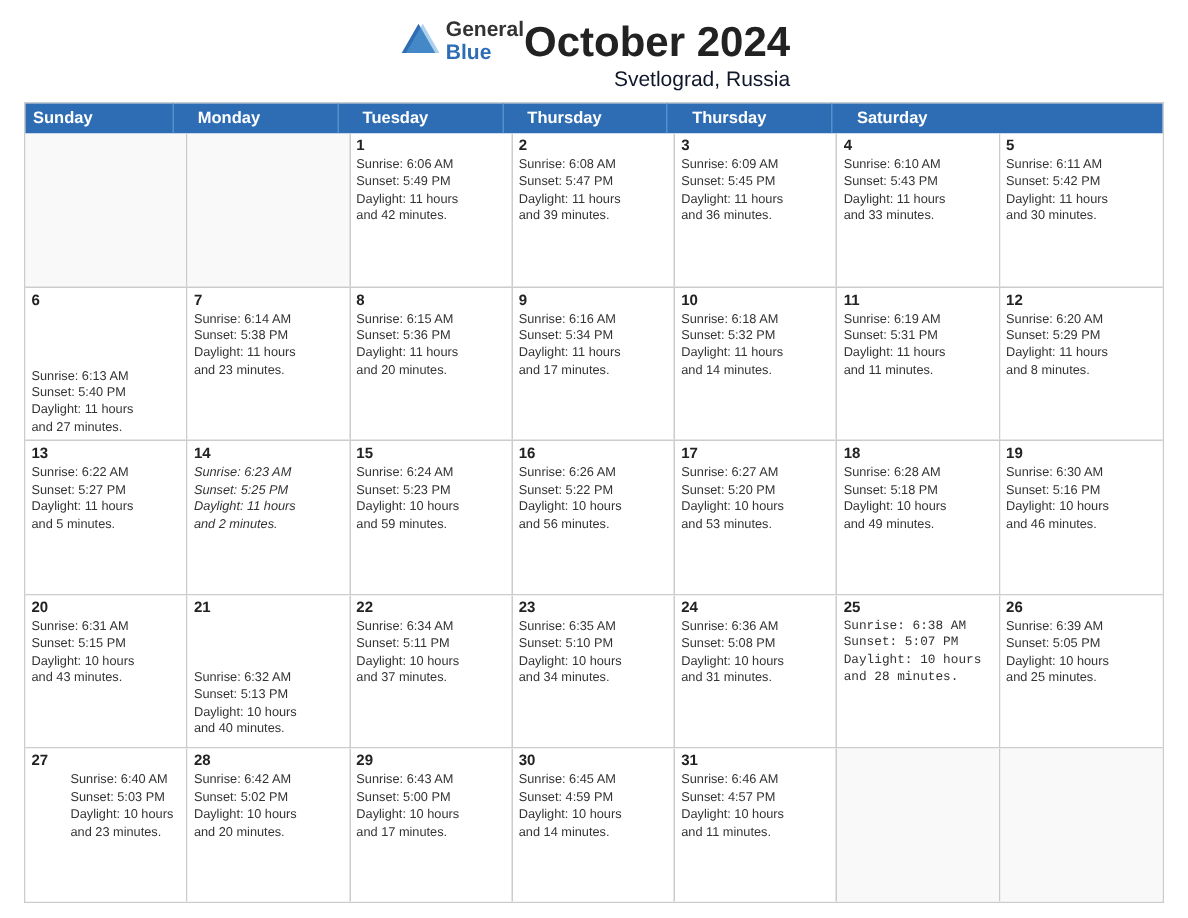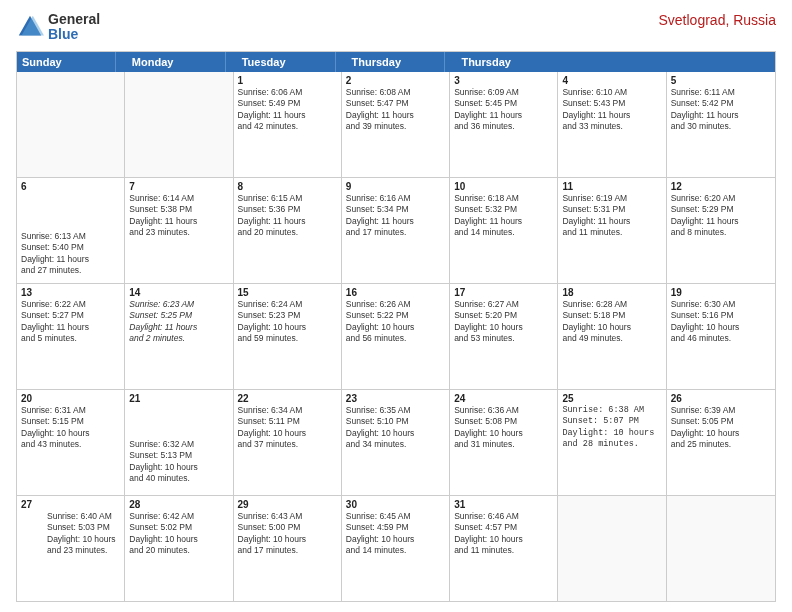--- a/index.html
+++ b/index.html
@@ -12,21 +12,21 @@
     }
     .page {
       width: 792px;
       height: 612px;
       padding: 12px 16px 10px 16px;
       display: flex;
       flex-direction: column;
     }
     .header {
       display: flex;
-      justify-content: space-between;
+      justify-content: center;
       align-items: flex-start;
       margin-bottom: 8px;
     }
     .logo {
       display: flex;
       align-items: center;
       gap: 4px;
     }
     .logo-text {
       display: flex;
@@ -50,21 +50,21 @@
     .title-block {
       text-align: right;
     }
     .title-month {
       font-size: 28px;
       font-weight: bold;
       color: #222;
     }
     .title-location {
       font-size: 14px;
-      color: #b91c1c;
+      color: #0f172a;
     }
     .calendar {
       flex: 1;
       display: flex;
       flex-direction: column;
       border: 1px solid #ccc;
     }
     .cal-header {
       display: grid;
       grid-template-columns: repeat(7, 1fr);
@@ -124,31 +124,33 @@
       <svg class="logo-icon" viewBox="0 0 30 30">
         <polygon points="15,3 27,24 3,24" fill="#2e6db4"></polygon>
         <polygon points="18,3 30,24 6,24" fill="#5ba3d9" opacity="0.5"></polygon>
       </svg>
       <div class="logo-text">
         <span class="logo-general">General</span>
         <span class="logo-blue">Blue</span>
       </div>
     </div>
     <div class="title-block">
+      <div class="title-month">October 2024</div>
       <div class="title-location">Svetlograd, Russia</div>
     </div>
   </div>
 
   <div class="calendar">
     <div class="cal-header">
     <div class="cal-header-cell">Sunday</div>
         <div class="cal-header-cell">Monday</div>
         <div class="cal-header-cell">Tuesday</div>
         <div class="cal-header-cell">Thursday</div>
         <div class="cal-header-cell">Thursday</div>
+        <div class="cal-header-cell">Saturday</div>
       </div>
     <div class="cal-body">
     <div class="cal-row">
           <div class="cal-cell empty"></div>
           <div class="cal-cell empty"></div>
           <div class="cal-cell">
             <div class="day-num">1</div>
             <div class="cell-text" style="white-space: pre-line;">Sunrise: 6:06 AM
 Sunset: 5:49 PM
 Daylight: 11 hours

